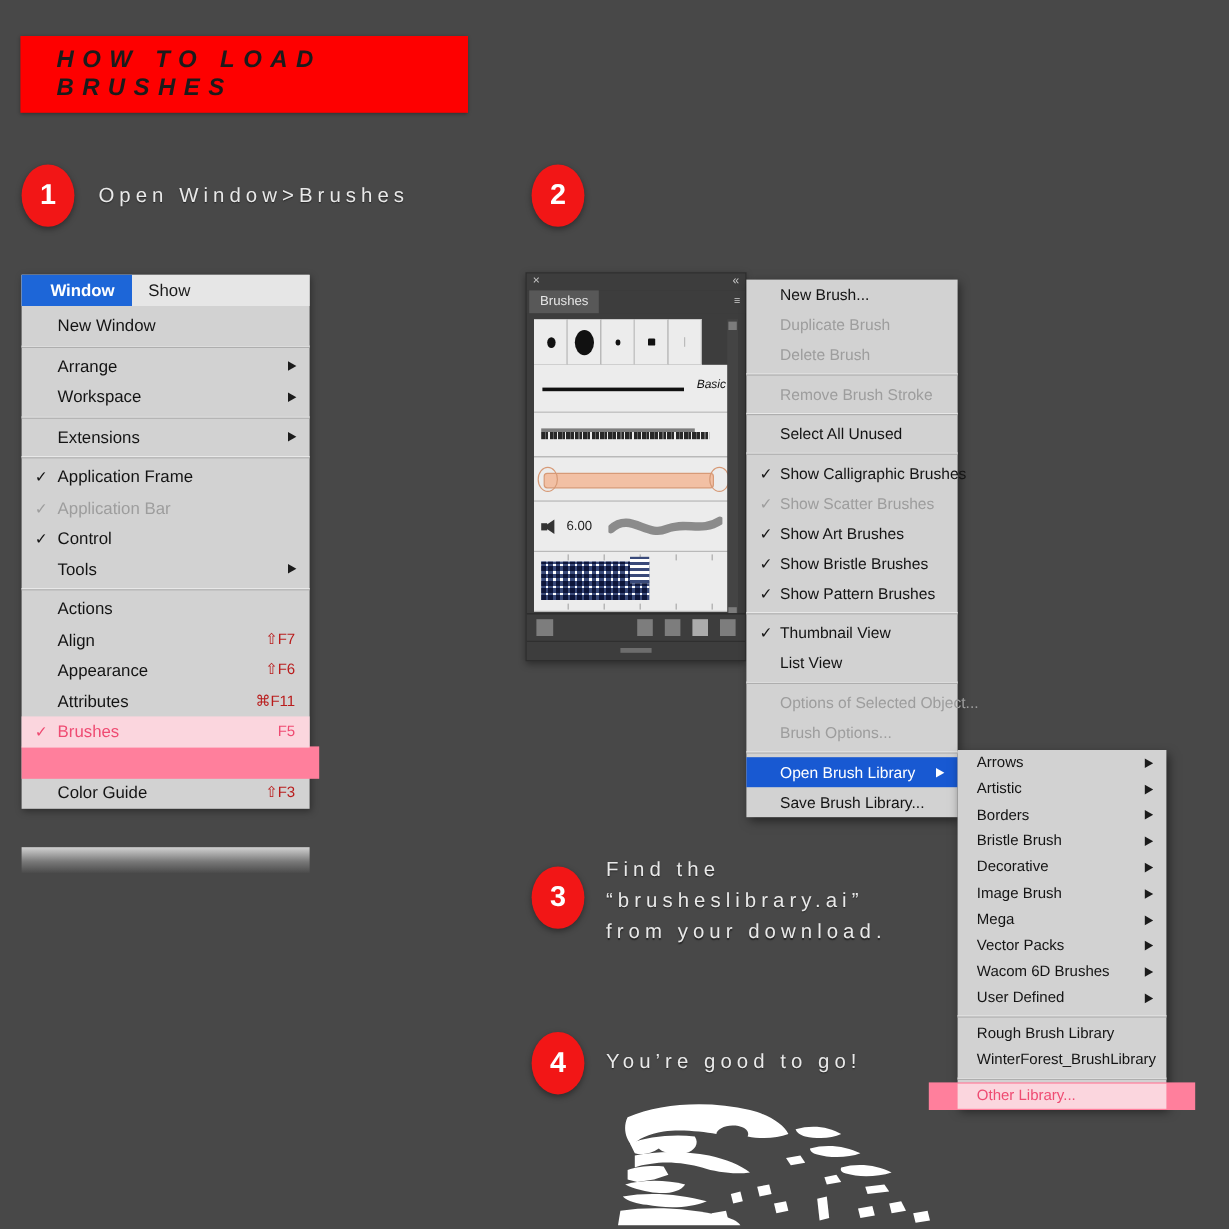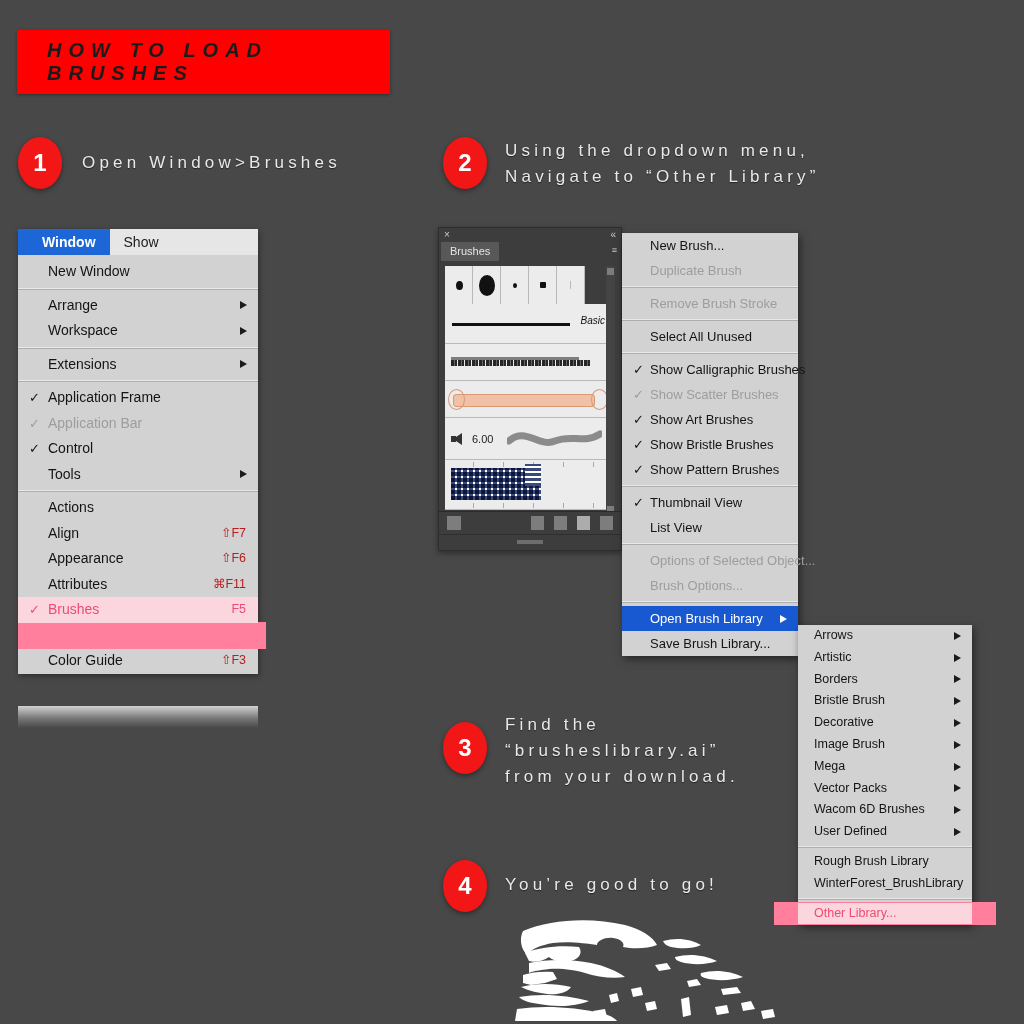--- a/index.html
+++ b/index.html
@@ -185,22 +185,20 @@
 <div class="root">
 
   <div class="title-banner">
     <div class="tl">HOW TO LOAD BRUSHES</div>
   </div>
 
   <div class="badge" style="left:18px;top:137px;">1</div>
   <div class="steptext" style="left:82px;top:150px;">Open Window&gt;Brushes</div>
 
   <div class="badge" style="left:443px;top:137px;">2</div>
-  <div class="steptext" style="left:505px;top:138px;">Using the dropdown menu,
-Navigate to “Other Library”</div>
 
   <div class="badge" style="left:443px;top:722px;">3</div>
   <div class="steptext" style="left:505px;top:712px;">Find the
 “brusheslibrary.ai”
 from your download.</div>
 
   <div class="badge" style="left:443px;top:860px;">4</div>
   <div class="steptext" style="left:505px;top:872px;">You’re good to go!</div>
 
   <div class="menu" id="window-menu">
@@ -318,20 +316,21 @@
       <div class="ic" style="left:161px;"></div>
     </div>
     <div class="bp-grip">
         <span></span>
       </div>
   </div>
 
   <div class="menu" id="context-menu">
       <div class="mi"><span>New Brush...</span></div>
       <div class="mi dis"><span>Duplicate Brush</span></div>
+      <div class="mi dis"><span>Delete Brush</span></div>
       <div class="sep"></div>
       <div class="mi dis"><span>Remove Brush Stroke</span></div>
       <div class="sep"></div>
       <div class="mi"><span>Select All Unused</span></div>
       <div class="sep"></div>
       <div class="mi"><span class="chk">✓</span><span>Show Calligraphic Brushes</span></div>
       <div class="mi dis"><span class="chk">✓</span><span>Show Scatter Brushes</span></div>
       <div class="mi"><span class="chk">✓</span><span>Show Art Brushes</span></div>
       <div class="mi"><span class="chk">✓</span><span>Show Bristle Brushes</span></div>
       <div class="mi"><span class="chk">✓</span><span>Show Pattern Brushes</span></div>

